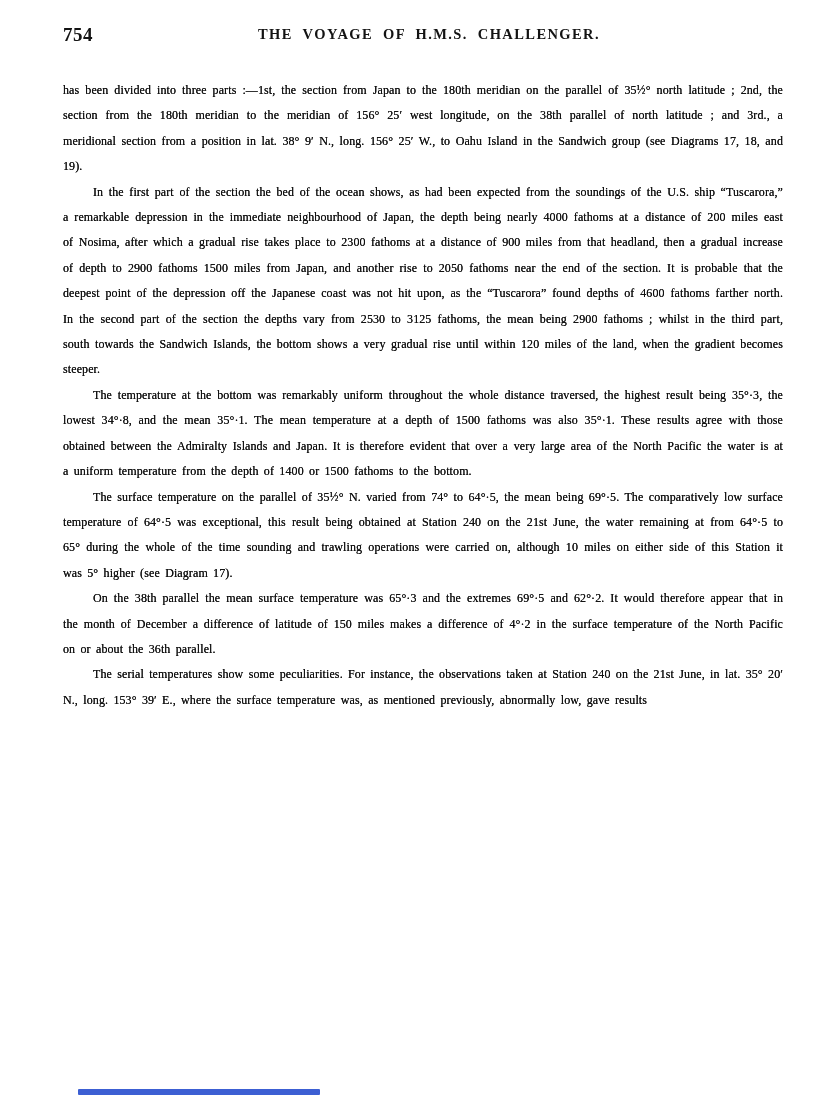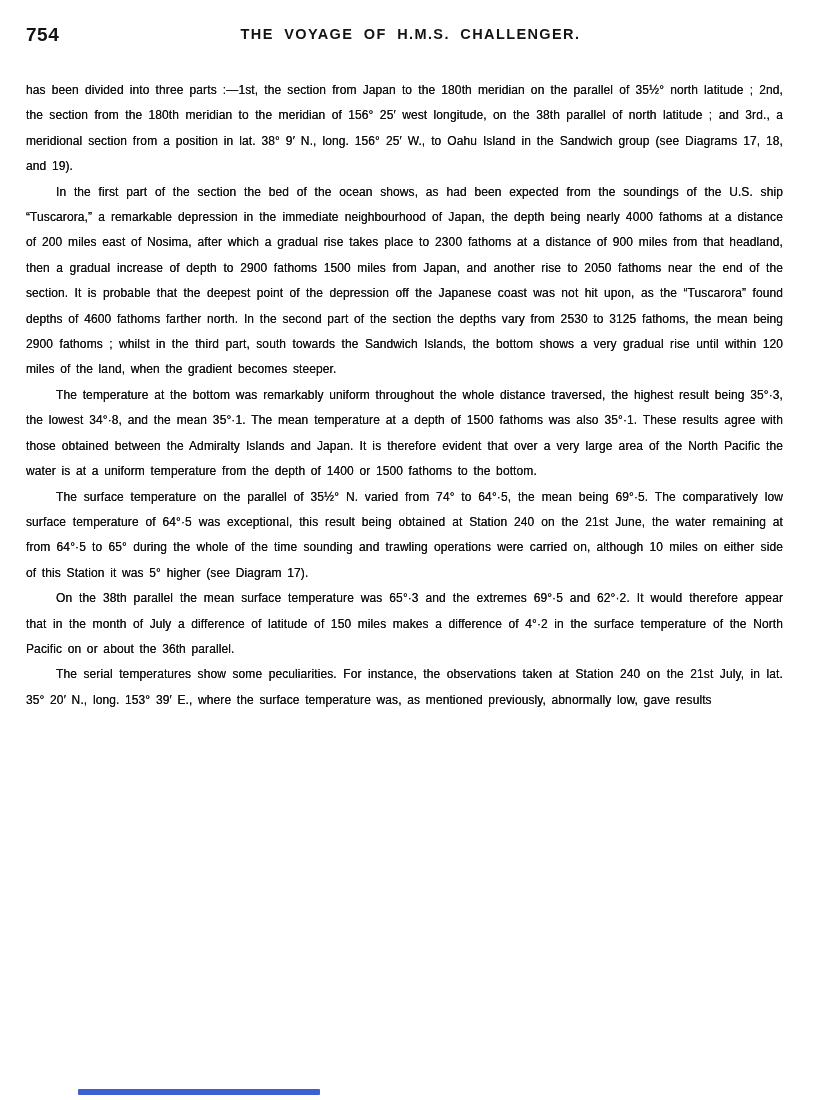--- a/index.html
+++ b/index.html
@@ -3,23 +3,23 @@
 <meta charset="utf-8">
 <style>
   html, body { margin: 0; padding: 0; background: #ffffff; }
   .page {
     position: relative;
     width: 825px;
     height: 1100px;
     margin: 0 auto;
     background: #ffffff;
     box-sizing: border-box;
-    padding: 24px 42px 0 26px;
+    padding: 24px 42px 0 63px;
     overflow: hidden;
-    font-family: Liberation Sans, sans-serif;
+    font-family: Liberation Serif, serif;
     color: #131313;
   }
   .header {
     position: relative;
     height: 26px;
     margin-bottom: 28px;
   }
   .page-number {
     position: absolute;
     left: 0;
@@ -72,19 +72,19 @@
   <div class="header">
     <span class="page-number">754</span>
     <span class="running-title">THE VOYAGE OF H.M.S. CHALLENGER.</span>
   </div>
 
   <div class="body-text">
     <p class="noindent">has been divided into three parts :—1st, the section from Japan to the 180th meridian on the parallel of 35½° north latitude ; 2nd, the section from the 180th meridian to the meridian of 156° 25′ west longitude, on the 38th parallel of north latitude ; and 3rd., a meridional section from a position in lat. 38° 9′ N., long. 156° 25′ W., to Oahu Island in the Sandwich group (see Diagrams 17, 18, and 19).</p>
     <p>In the first part of the section the bed of the ocean shows, as had been expected from the soundings of the U.S. ship “Tuscarora,” a remarkable depression in the immediate neighbourhood of Japan, the depth being nearly 4000 fathoms at a distance of 200 miles east of Nosima, after which a gradual rise takes place to 2300 fathoms at a distance of 900 miles from that headland, then a gradual increase of depth to 2900 fathoms 1500 miles from Japan, and another rise to 2050 fathoms near the end of the section. It is probable that the deepest point of the depression off the Japanese coast was not hit upon, as the “Tuscarora” found depths of 4600 fathoms farther north. In the second part of the section the depths vary from 2530 to 3125 fathoms, the mean being 2900 fathoms ; whilst in the third part, south towards the Sandwich Islands, the bottom shows a very gradual rise until within 120 miles of the land, when the gradient becomes steeper.</p>
     <p>The temperature at the bottom was remarkably uniform throughout the whole distance traversed, the highest result being 35°·3, the lowest 34°·8, and the mean 35°·1. The mean temperature at a depth of 1500 fathoms was also 35°·1. These results agree with those obtained between the Admiralty Islands and Japan. It is therefore evident that over a very large area of the North Pacific the water is at a uniform temperature from the depth of 1400 or 1500 fathoms to the bottom.</p>
     <p>The surface temperature on the parallel of 35½° N. varied from 74° to 64°·5, the mean being 69°·5. The comparatively low surface temperature of 64°·5 was exceptional, this result being obtained at Station 240 on the 21st June, the water remaining at from 64°·5 to 65° during the whole of the time sounding and trawling operations were carried on, although 10 miles on either side of this Station it was 5° higher (see Diagram 17).</p>
-    <p>On the 38th parallel the mean surface temperature was 65°·3 and the extremes 69°·5 and 62°·2. It would therefore appear that in the month of July a difference of latitude of 150 miles makes a difference of 4°·2 in the surface temperature of the North Pacific on or about the 36th parallel.</p>
-    <p>The serial temperatures show some peculiarities. For instance, the observations taken at Station 240 on the 21st July, in lat. 35° 20′ N., long. 153° 39′ E., where the surface temperature was, as mentioned previously, abnormally low, gave results</p>
+    <p>On the 38th parallel the mean surface temperature was 65°·3 and the extremes 69°·5 and 62°·2. It would therefore appear that in the month of December a difference of latitude of 150 miles makes a difference of 4°·2 in the surface temperature of the North Pacific on or about the 36th parallel.</p>
+    <p>The serial temperatures show some peculiarities. For instance, the observations taken at Station 240 on the 21st June, in lat. 35° 20′ N., long. 153° 39′ E., where the surface temperature was, as mentioned previously, abnormally low, gave results</p>
   </div>
 
   <div class="artifact-bar" style="background: rgb(60, 95, 211);"></div>
 
 </div>
 
 </body></html>

